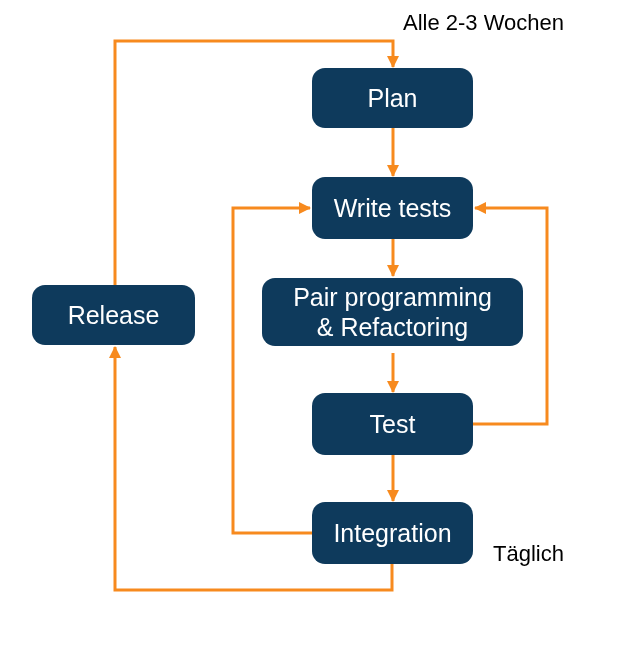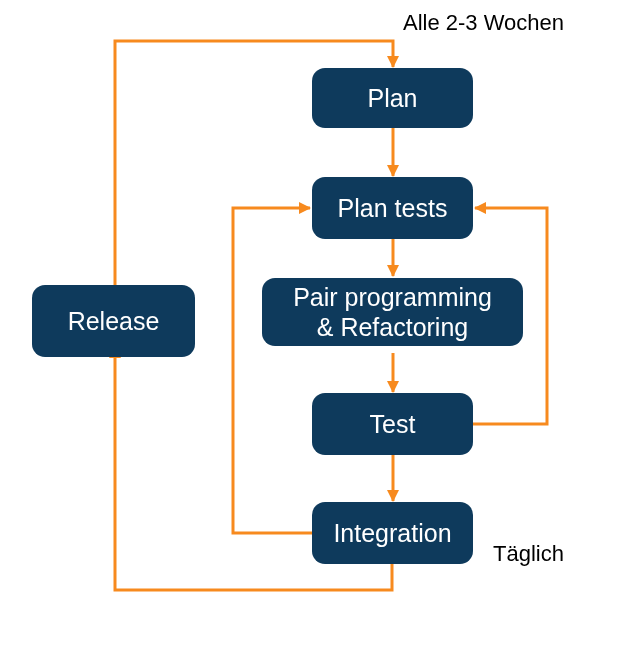--- a/index.html
+++ b/index.html
@@ -19,21 +19,21 @@
     display:flex; align-items:center; justify-content:center;
     color:var(--node-text,#ffffff);
     font-size:25px;
   }
   .node-label { white-space:pre-line; text-align:center; line-height:1.22; }
   .node-plan        { left:312px; top:68px;  width:161px; height:60px; }
   .node-write-tests { left:312px; top:177px; width:161px; height:62px; }
   .node-pair        { left:262px; top:278px; width:261px; height:68px; }
   .node-test        { left:312px; top:393px; width:161px; height:62px; }
   .node-integration { left:312px; top:502px; width:161px; height:62px; }
-  .node-release     { left:32px;  top:285px; width:163px; height:72px; }
+  .node-release     { left:32px;  top:285px; width:163px; height:60px; }
   .annotation {
     position:absolute; color:var(--text,#000000);
     font-size:22px; white-space:nowrap; line-height:1.15;
   }
   .annotation-interval { left:403px; top:10px;  }
   .annotation-daily    { left:493px; top:541px; }
   .annotation-source   { left:420px; top:609px; font-size:21px; }
 </style>
 </head>
 <body>
@@ -53,21 +53,21 @@
     <polyline class="arrow" points="393,455 393,501" marker-end="url(#ah)"></polyline>
     <polyline class="arrow" points="473,424 547,424 547,208 475,208" marker-end="url(#ah)"></polyline>
     <polyline class="arrow" points="312,533 233,533 233,208 310,208" marker-end="url(#ah)"></polyline>
     <polyline class="arrow" points="392,564 392,590 115,590 115,347" marker-end="url(#ah)"></polyline>
   </svg>
 
   <div class="node node-plan">
     <span class="node-label">Plan</span>
   </div>
   <div class="node node-write-tests">
-    <span class="node-label">Plan tests</span>
+    <span class="node-label">Write tests</span>
   </div>
   <div class="node node-pair">
     <span class="node-label">Pair programming
 &amp; Refactoring</span>
   </div>
   <div class="node node-integration">
     <span class="node-label">Integration</span>
   </div>
   <div class="node node-test">
     <span class="node-label">Test</span>

